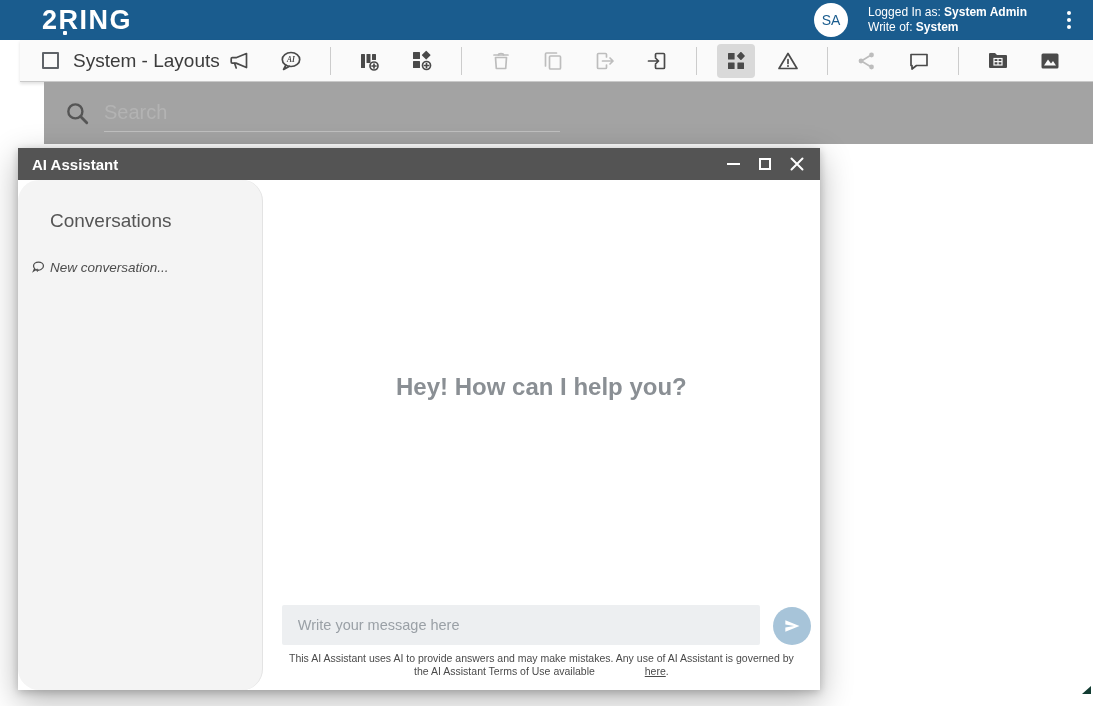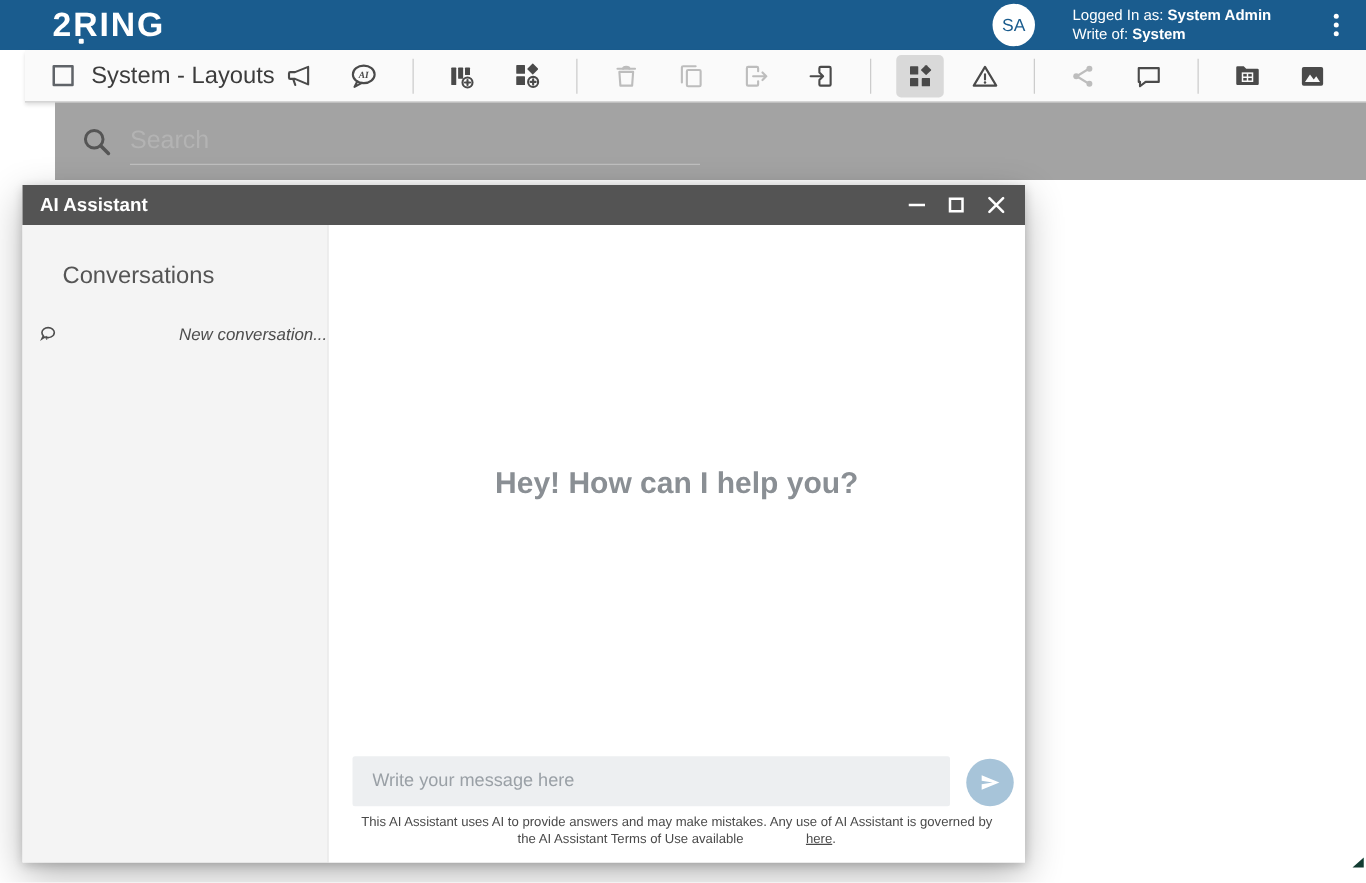--- a/index.html
+++ b/index.html
@@ -7,21 +7,21 @@
     font-family:"Liberation Sans", sans-serif; }
   .page { position:relative; width:1093px; height:706px; background:#fff; }
 
   
   .header { position:absolute; top:0; left:0; width:1093px; height:40px;
     background:#1a5c8e; display:flex; align-items:center; color:#fff;padding-left:28px; }
   .logo { margin-left:14px; font-size:27px; font-weight:bold; letter-spacing:1.5px;
     color:#fff; position:relative; font-family:"Liberation Sans", sans-serif; }
   .logo .logo-dot { position:absolute; left:21px; bottom:1px; width:4px; height:4px;
     background:#fff; border-radius:1px; }
-  .header-right { margin-left:auto; display:flex; align-items:center; gap:30px; margin-right:10px; }
+  .header-right { margin-left:auto; display:flex; align-items:center; gap:20px; margin-right:10px; }
   .avatar { width:34px; height:34px; background:#fff; color:#1a5c8e; border-radius:50%;
     display:flex; align-items:center; justify-content:center; font-size:14px; }
   .user-info { font-size:12px; line-height:15px; color:#fff; }
   .user-info b { font-weight:bold; }
   .kebab { width:28px; height:34px; display:flex; flex-direction:column; align-items:center;
     justify-content:center; gap:3px; cursor:pointer; margin-left:8px; }
   .kebab i { width:4px; height:4px; background:#fff; border-radius:50%; }
 
   
   .toolbar { position:absolute; top:40px; left:0; width:1093px; height:42px; background:#fafafa;
@@ -55,23 +55,23 @@
     box-shadow:0 10px 30px rgba(0,0,0,0.3), 0 2px 8px rgba(0,0,0,0.2); }
   .dlg-titlebar { height:32px; background:#545454; display:flex; align-items:center; color:#fff; }
   .dlg-title { margin-left:14px; font-size:15px; font-weight:bold; }
   .dlg-controls { margin-left:auto; display:flex; align-items:center; gap:10px; margin-right:12px; }
   .dlg-ctrl { width:22px; height:22px; display:flex; align-items:center; justify-content:center; cursor:pointer; }
   .glyph-min { width:13px; height:2px; background:#fff; }
   .glyph-max { width:12px; height:12px; border:2px solid #fff; }
   .dlg-ctrl svg { width:14px; height:14px; }
 
   .dlg-body { position:relative; display:flex; height:510px; }
-  .dlg-sidebar { width:246px; background:#f4f4f4; border-right:1px solid #e3e3e3; }
+  .dlg-sidebar { width:246px; background:#f4f4f4; border-right:1px solid #e3e3e3;border-radius:21px; }
   .conv-heading { margin:30px 0 0 32px; font-size:19px; color:#555; }
-  .conv-new { margin:27px 0 0 12px; display:flex; align-items:center; gap:23px; cursor:pointer;justify-content:space-between; }
+  .conv-new { margin:27px 0 0 12px; display:flex; align-items:center; gap:3px; cursor:pointer; }
   .conv-new svg { width:17px; height:17px; }
   .conv-new-label { font-size:13.5px; font-style:italic; color:#4d4d4d; }
 
   .dlg-main { position:relative; width:560px; background:#fff; }
   .greeting { position:absolute; top:193px; left:0; width:100%; text-align:center;
     font-size:24px; color:#8a8f94;font-weight:bold; }
   .msg-row { position:absolute; top:425px; left:19px; display:flex; align-items:flex-end; }
   .msg-input { width:478px; height:40px; background:#edeff1; border:none; border-radius:2px;
     padding:0 16px; font-size:14.5px; color:#444; outline:none;
     font-family:"Liberation Sans", sans-serif; }

